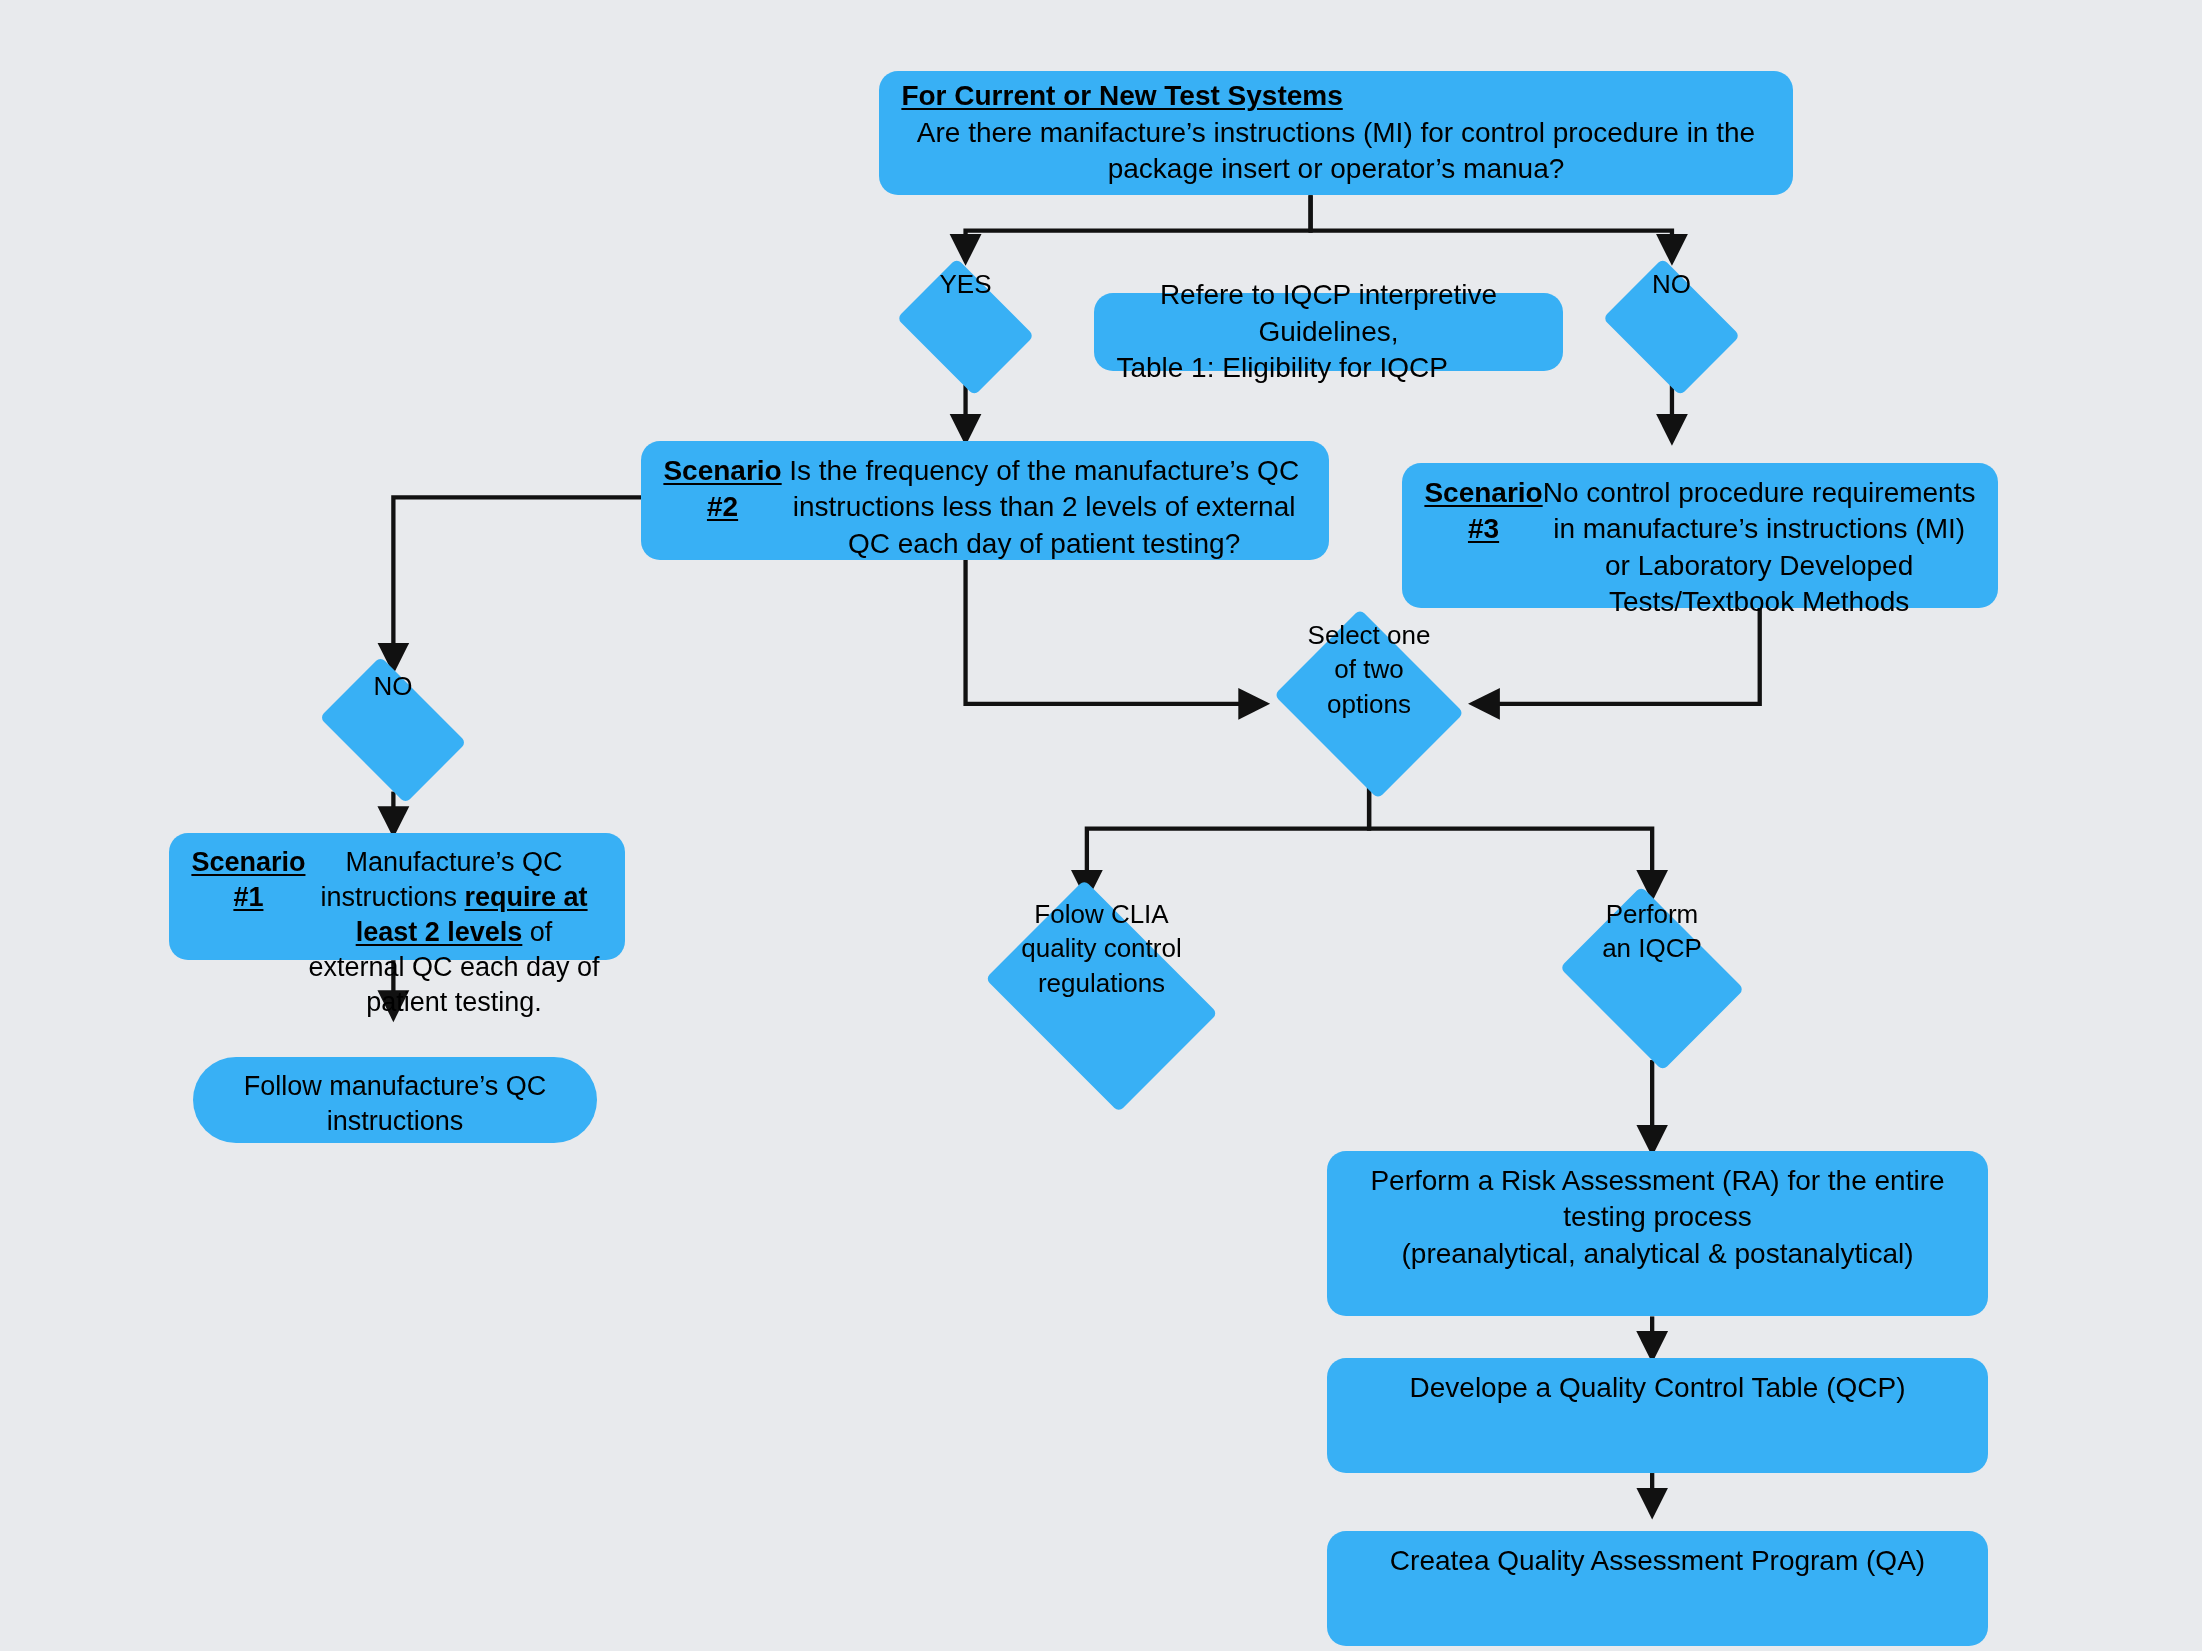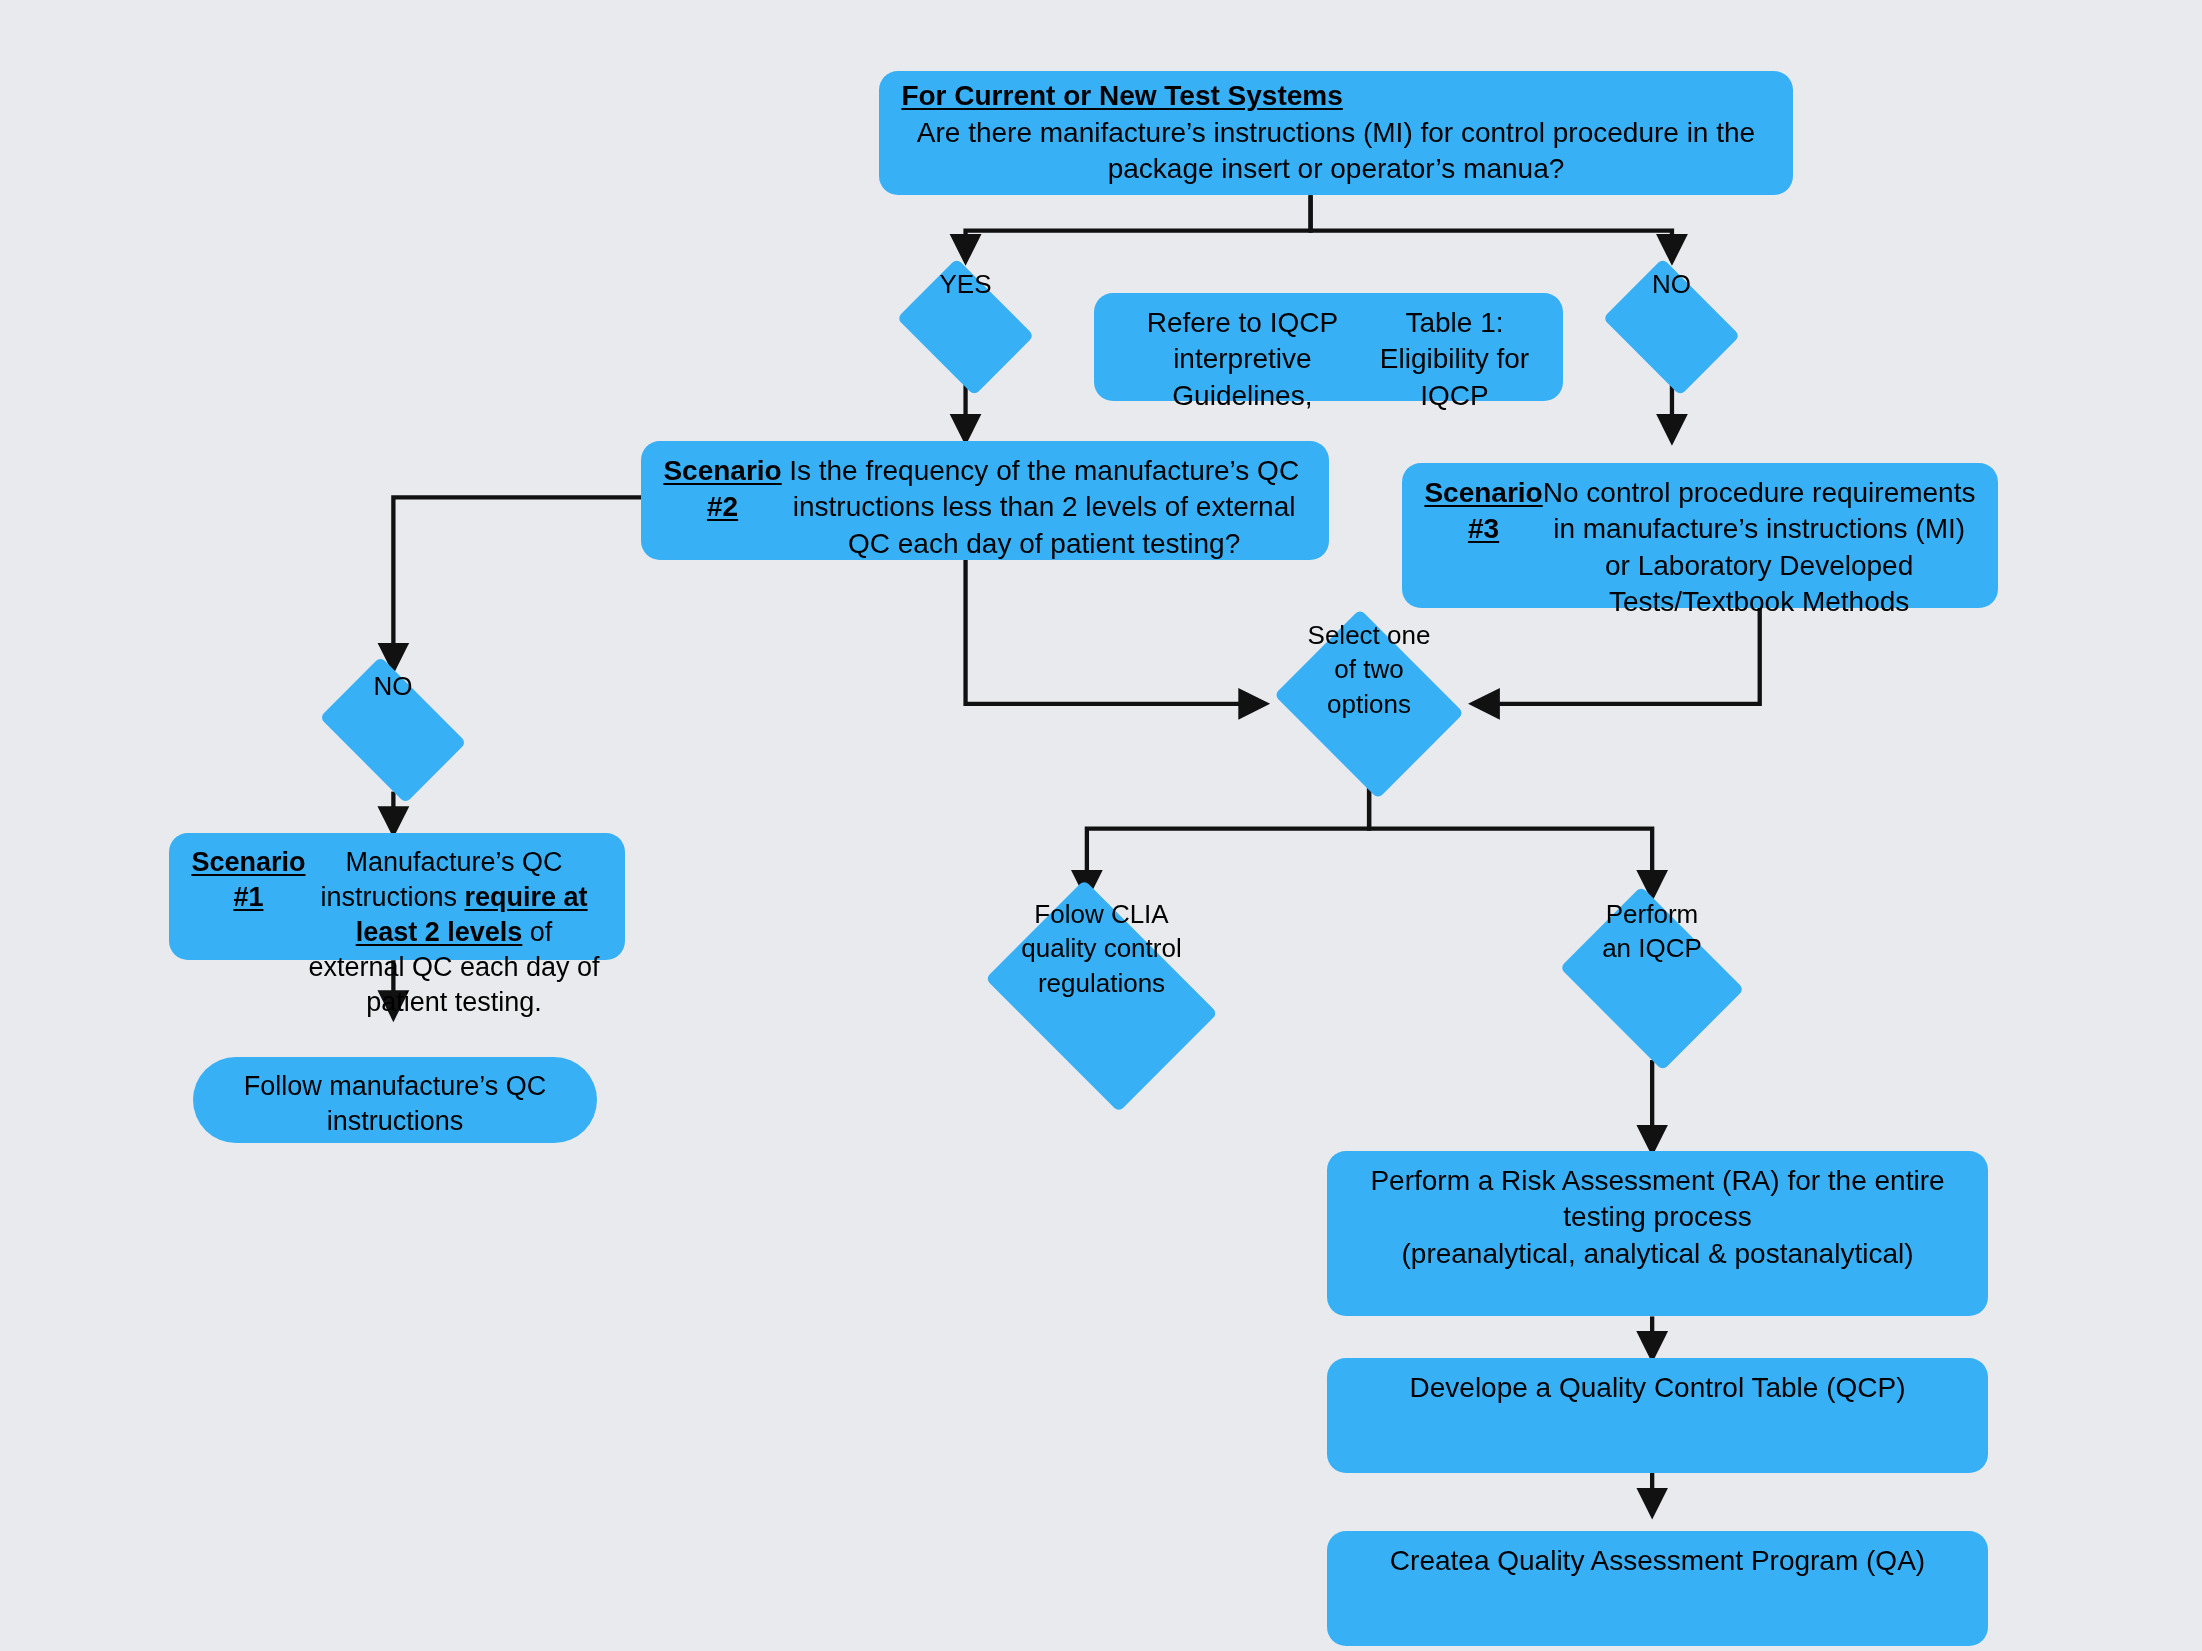--- a/index.html
+++ b/index.html
@@ -139,21 +139,21 @@
   <div class="node box" style="left:879px; top:71px; width:914px; height:124px; flex-direction:column;">
     <span class="ttl">For Current or New Test Systems</span>
     <span class="bodytext">Are there manifacture’s instructions (MI) for control procedure in the package insert or operator’s manua?</span>
   </div>
 
   <div class="node diamond narrowfont" style="left:888px; top:267px; width:155px; height:120px;">
     <span class="dshape"></span>
     <span class="dlabel">YES</span>
   </div>
 
-  <div class="node box" style="left:1094px; top:293px; width:469px; height:108px; flex-direction:row;">
+  <div class="node box" style="left:1094px; top:293px; width:469px; height:78px; flex-direction:column;">
     <span>Refere to IQCP interpretive Guidelines,</span>
     <span>Table 1: Eligibility for IQCP</span>
   </div>
 
   <div class="node diamond narrowfont" style="left:1594px; top:267px; width:155px; height:120px;">
     <span class="dshape"></span>
     <span class="dlabel">NO</span>
   </div>
 
   <div class="node box" style="left:641px; top:441px; width:688px; height:119px; flex-direction:row;">

